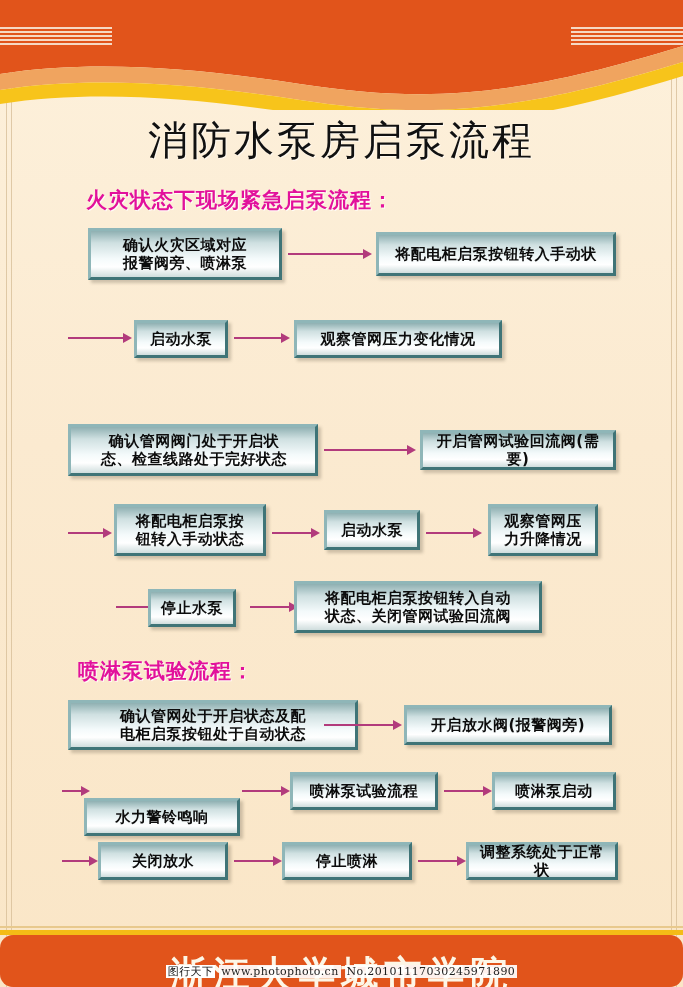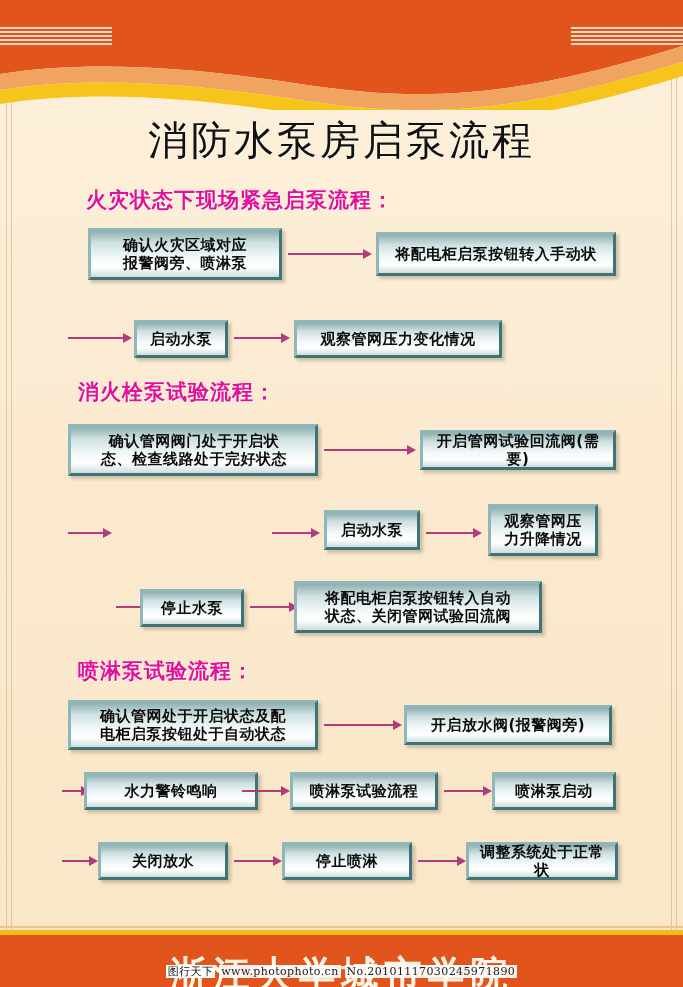--- a/index.html
+++ b/index.html
@@ -25,21 +25,21 @@
   .top-band{position:absolute;left:0;top:0;width:683px;height:110px;overflow:hidden;}
   .top-band svg{display:block;}
   .stripe-set{position:absolute;top:27px;height:20px;}
   .stripe-set.left{left:0;width:112px;}
   .stripe-set.right{right:0;width:112px;}
   .stripe{position:absolute;left:0;right:0;height:1.5px;background:#f6d9c4;}
   .stripe.s1{top:0px;} .stripe.s2{top:4px;} .stripe.s3{top:8px;}
   .stripe.s4{top:12px;} .stripe.s5{top:16px;}
 
   
-  .bottom-band{position:absolute;left:0;bottom:0;width:683px;height:52px;background:#e1541b;}
+  .bottom-band{position:absolute;left:0;bottom:0;width:683px;height:52px;background:#e1541b;border-radius:13px;}
   .bottom-rule{position:absolute;left:0;width:683px;height:5px;background:#f4bc16;}
   .bottom-rule.a{bottom:52px;}
   .bottom-rule.b{bottom:59px;height:2px;background:#e8c98d;}
   .footer-text{
     position:absolute;left:0;right:0;bottom:-6px;text-align:center;
     font-size:37px;font-weight:bold;color:#fdf6e6;letter-spacing:6px;
     white-space:nowrap;line-height:1;
   }
   .watermark{
     position:absolute;left:0;right:0;bottom:8px;text-align:center;
@@ -147,89 +147,92 @@
     <span class="label">启动水泵</span>
   </div>
   <div class="arrow" style="left:234px;top:333px;width:56px;">
     <span class="shaft" style="width:47px;"></span>
       <span class="head" style="left:47px;"></span>
   </div>
   <div class="box" style="left:294px;top:320px;width:208px;height:38px;">
     <span class="label">观察管网压力变化情况</span>
   </div>
 
-  <div class="section-head" style="left:78px;top:378px;">消火栓泵试验流程：</div>
 
   <div class="box" style="left:68px;top:424px;width:250px;height:52px;padding-left:8px;">
     <span class="label">确认管网阀门处于开启状
 态、检查线路处于完好状态</span>
   </div>
   <div class="arrow" style="left:324px;top:445px;width:92px;">
     <span class="shaft" style="width:83px;"></span>
       <span class="head" style="left:83px;"></span>
   </div>
   <div class="box" style="left:420px;top:430px;width:196px;height:40px;">
     <span class="label">开启管网试验回流阀(需要)</span>
   </div>
 
   <div class="arrow" style="left:68px;top:528px;width:44px;">
     <span class="shaft" style="width:35px;"></span>
       <span class="head" style="left:35px;"></span>
   </div>
+  <div class="box" style="left:114px;top:504px;width:152px;height:52px;">
+    <span class="label">将配电柜启泵按
+钮转入手动状态</span>
+  </div>
   <div class="arrow" style="left:272px;top:528px;width:48px;">
     <span class="shaft" style="width:39px;"></span>
       <span class="head" style="left:39px;"></span>
   </div>
   <div class="box small" style="left:324px;top:510px;width:96px;height:40px;">
     <span class="label">启动水泵</span>
   </div>
   <div class="arrow" style="left:426px;top:528px;width:56px;">
     <span class="shaft" style="width:47px;"></span>
       <span class="head" style="left:47px;"></span>
   </div>
   <div class="box" style="left:488px;top:504px;width:110px;height:52px;font-family:Liberation Serif, serif;">
     <span class="label">观察管网压
 力升降情况</span>
   </div>
 
   <div class="arrow" style="left:116px;top:602px;width:56px;">
     <span class="shaft" style="width:47px;"></span>
       <span class="head" style="left:47px;"></span>
   </div>
-  <div class="box small" style="left:140px;top:589px;width:104px;height:38px;">
+  <div class="box small" style="left:148px;top:589px;width:88px;height:38px;">
     <span class="label">停止水泵</span>
   </div>
   <div class="arrow" style="left:250px;top:602px;width:48px;">
     <span class="shaft" style="width:39px;"></span>
       <span class="head" style="left:39px;"></span>
   </div>
   <div class="box" style="left:294px;top:581px;width:248px;height:52px;">
     <span class="label">将配电柜启泵按钮转入自动
 状态、关闭管网试验回流阀</span>
   </div>
 
   <div class="section-head" style="left:78px;top:657px;">喷淋泵试验流程：</div>
 
-  <div class="box" style="left:68px;top:700px;width:250px;height:50px;">
+  <div class="box" style="left:68px;top:700px;width:290px;height:50px;">
     <span class="label">确认管网处于开启状态及配
 电柜启泵按钮处于自动状态</span>
   </div>
   <div class="arrow" style="left:324px;top:720px;width:78px;">
     <span class="shaft" style="width:69px;"></span>
       <span class="head" style="left:69px;"></span>
   </div>
   <div class="box" style="left:404px;top:705px;width:208px;height:40px;">
     <span class="label">开启放水阀(报警阀旁)</span>
   </div>
 
   <div class="arrow" style="left:62px;top:786px;width:28px;">
     <span class="shaft" style="width:19px;"></span>
       <span class="head" style="left:19px;"></span>
   </div>
-  <div class="box small" style="left:84px;top:772px;width:174px;height:38px;">
+  <div class="box small" style="left:84px;top:798px;width:156px;height:38px;">
     <span class="label">水力警铃鸣响</span>
   </div>
   <div class="arrow" style="left:242px;top:786px;width:48px;">
     <span class="shaft" style="width:39px;"></span>
       <span class="head" style="left:39px;"></span>
   </div>
   <div class="box small" style="left:290px;top:772px;width:148px;height:38px;">
     <span class="label">喷淋泵试验流程</span>
   </div>
   <div class="arrow" style="left:444px;top:786px;width:48px;">

